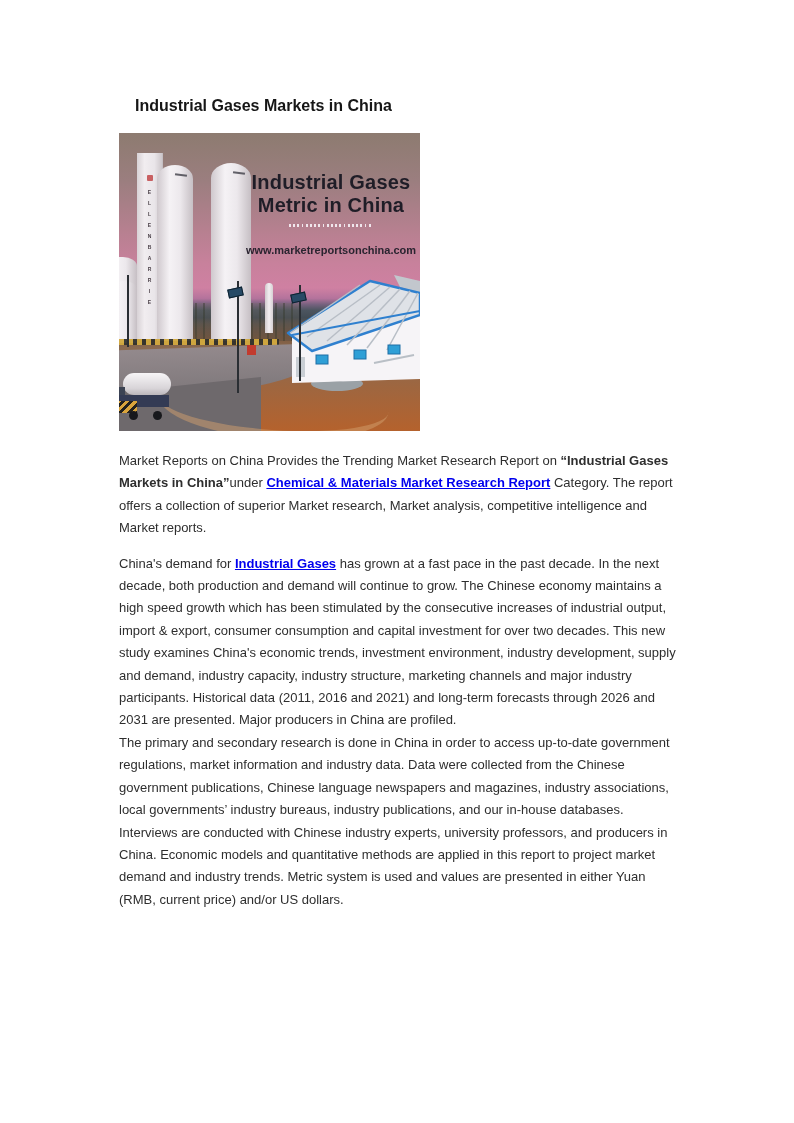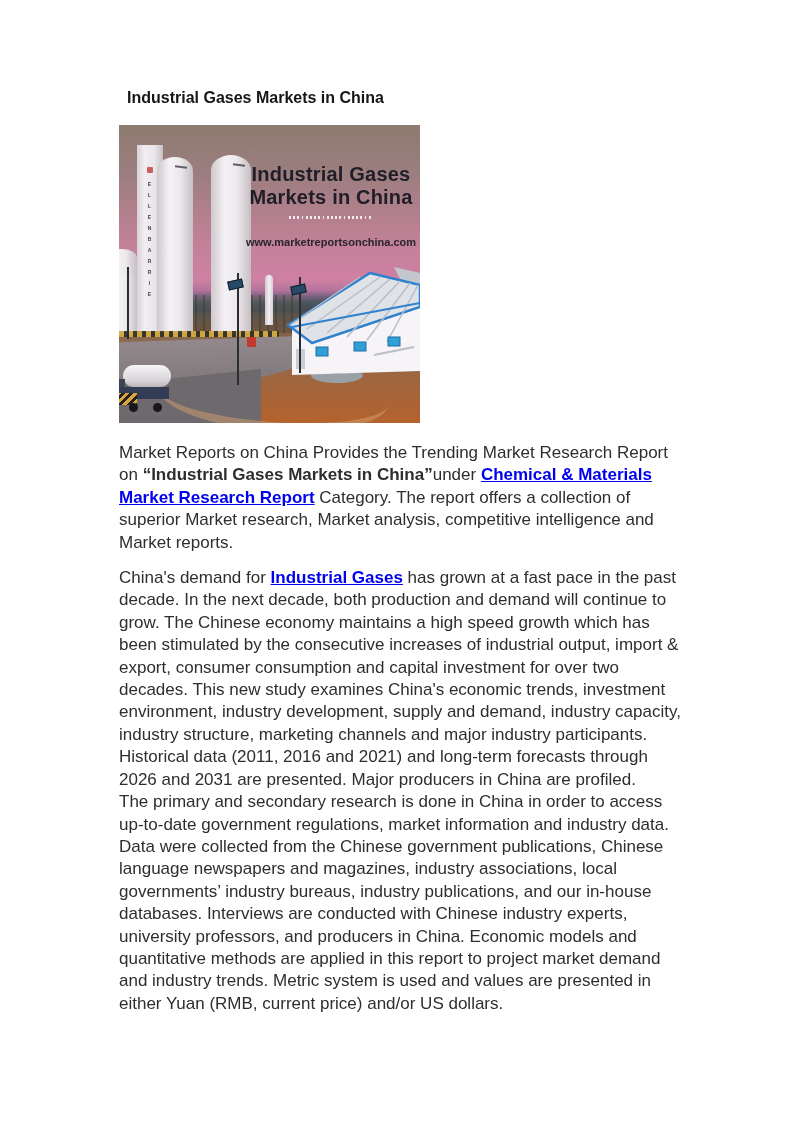--- a/index.html
+++ b/index.html
@@ -1,21 +1,21 @@
 <!DOCTYPE html>
 <html><head>
 <meta charset="utf-8">
 <style>
   html,body{margin:0;padding:0;background:#ffffff;}
   .page{
     position:relative;width:794px;height:1123px;background:#ffffff;overflow:hidden;
     font-family:"Liberation Sans",sans-serif;color:#2e2e2e;
   }
   .content{position:absolute;left:119px;top:0;width:565px;}
-  .doc-title{margin:8px;padding-top:80px;font-size:16px;line-height:20px;font-weight:700;color:#161616;}
+  .doc-title{margin:16px;padding-top:80px;font-size:16px;line-height:20px;font-weight:700;color:#161616;}
 
   
   .hero{position:relative;margin-top:17px;width:301px;height:298px;overflow:hidden;background:#c8819c;}
   .sky{position:absolute;inset:0;background:linear-gradient(180deg,
       #8d7b70 0%,#9b7e7f 16%,#b5808f 32%,#c8819c 44%,#cf80a2 52%,
       #b4739c 55.5%,#77627f 57.5%,#4c5560 59.5%,#424c55 62%,
       #5c544f 64%,#6e5747 66.5%,#7e5b40 69%,#8a6a50 72%,#b5622d 100%);}
   .clutter{position:absolute;left:30px;top:170px;width:150px;height:38px;opacity:.8;
     background:repeating-linear-gradient(90deg,rgba(60,62,48,0) 0 6px,rgba(55,58,44,.55) 6px 8px),
                linear-gradient(180deg,rgba(120,110,90,.25),rgba(85,75,65,.5));}
@@ -63,21 +63,21 @@
     background:repeating-linear-gradient(135deg,#d9a43c 0 3px,#23211e 3px 6px);}
   .wheel{position:absolute;top:42px;width:9px;height:9px;border-radius:50%;background:#17181c;}
   .w1{left:12px;} .w2{left:36px;}
   .hero-text{position:absolute;top:38px;right:2px;width:174px;text-align:center;}
   .hero-headline{font-size:20px;line-height:23px;font-weight:700;color:#1f1d27;letter-spacing:.2px;}
   .dotted-sep{width:84px;height:3px;margin:7px auto 0;
     background:repeating-linear-gradient(90deg,#f0e6ec 0 1.8px,transparent 1.8px 4.2px);}
   .hero-site{margin-top:17px;font-size:11px;font-weight:700;color:#2a2430;}
 
   
-  .body-text{font-size:17px;line-height:22.4px;margin:0;color:#2e2e2e;}
+  .body-text{font-size:13px;line-height:22.4px;margin:0;color:#2e2e2e;}
   .p1{margin-top:19px;} .p2{margin-top:13px;} .p3{}
   .bold{font-weight:700;}
   .doclink{color:#0000ee;font-weight:700;text-decoration:underline;cursor:pointer;}
 </style>
 </head>
 <body>
 
 <div class="page">
   <div class="content">
 
@@ -131,21 +131,21 @@
       <div class="truck">
         <div class="t-tank"></div>
         <div class="t-cab"></div>
         <div class="t-body"></div>
         <div class="t-stripe"></div>
         <div class="wheel w1"></div>
         <div class="wheel w2"></div>
       </div>
       <div class="hero-text">
         <div class="hero-headline">Industrial Gases</div>
-        <div class="hero-headline">Markets in China</div>
+        <div class="hero-headline">Metric in China</div>
         <div class="dotted-sep"></div>
         <div class="hero-site">www.marketreportsonchina.com</div>
       </div>
     </div>
 
     <p class="body-text p1"><span>Market Reports on China Provides the Trending Market Research Report on </span><span class="bold">“Industrial Gases Markets in China”</span><span>under </span><a class="doclink">Chemical &amp; Materials Market Research Report</a><span> Category. The report offers a collection of superior Market research, Market analysis, competitive intelligence and Market reports.</span></p>
 
     <p class="body-text p2"><span>China's demand for </span><a class="doclink">Industrial Gases</a><span> has grown at a fast pace in the past decade. In the next decade, both production and demand will continue to grow. The Chinese economy maintains a high speed growth which has been stimulated by the consecutive increases of industrial output, import &amp; export, consumer consumption and capital investment for over two decades. This new study examines China's economic trends, investment environment, industry development, supply and demand, industry capacity, industry structure, marketing channels and major industry participants. Historical data (2011, 2016 and 2021) and long-term forecasts through 2026 and 2031 are presented. Major producers in China are profiled.</span></p>
 
     <p class="body-text p3"><span>The primary and secondary research is done in China in order to access up-to-date government regulations, market information and industry data. Data were collected from the Chinese government publications, Chinese language newspapers and magazines, industry associations, local governments’ industry bureaus, industry publications, and our in-house databases. Interviews are conducted with Chinese industry experts, university professors, and producers in China. Economic models and quantitative methods are applied in this report to project market demand and industry trends. Metric system is used and values are presented in either Yuan (RMB, current price) and/or US dollars.</span></p>

